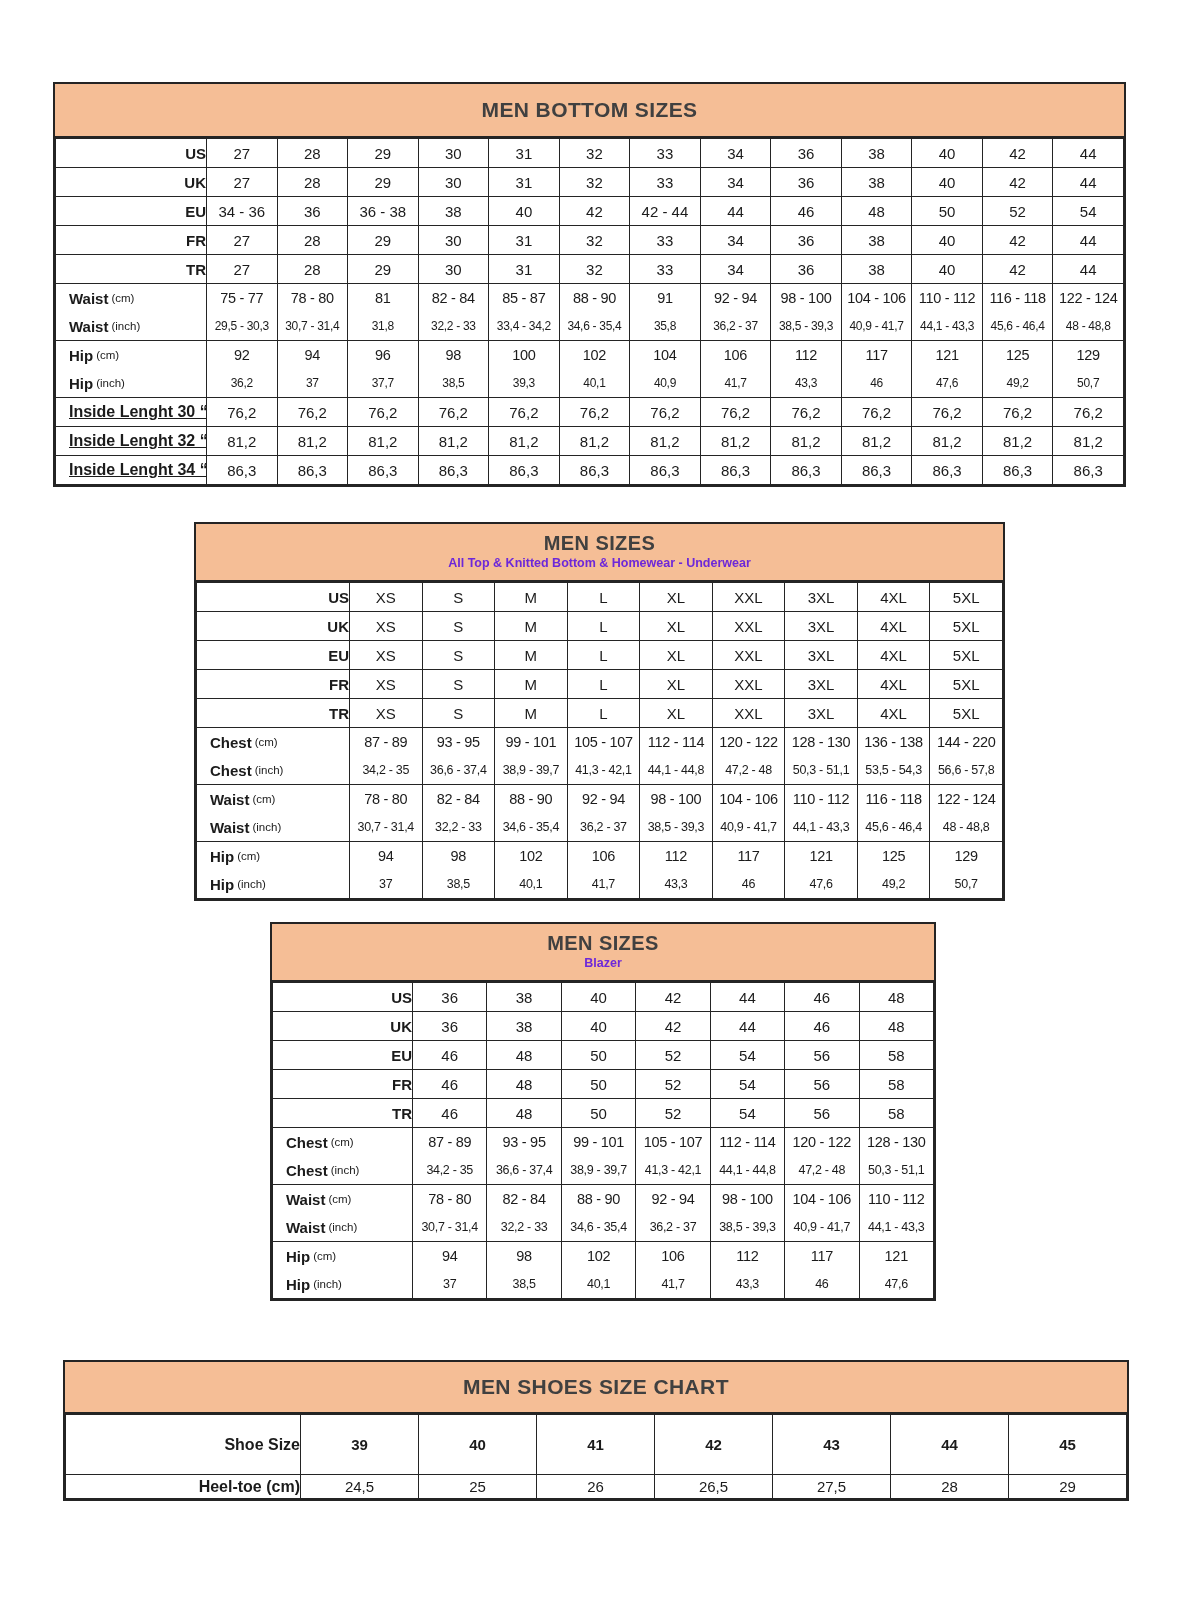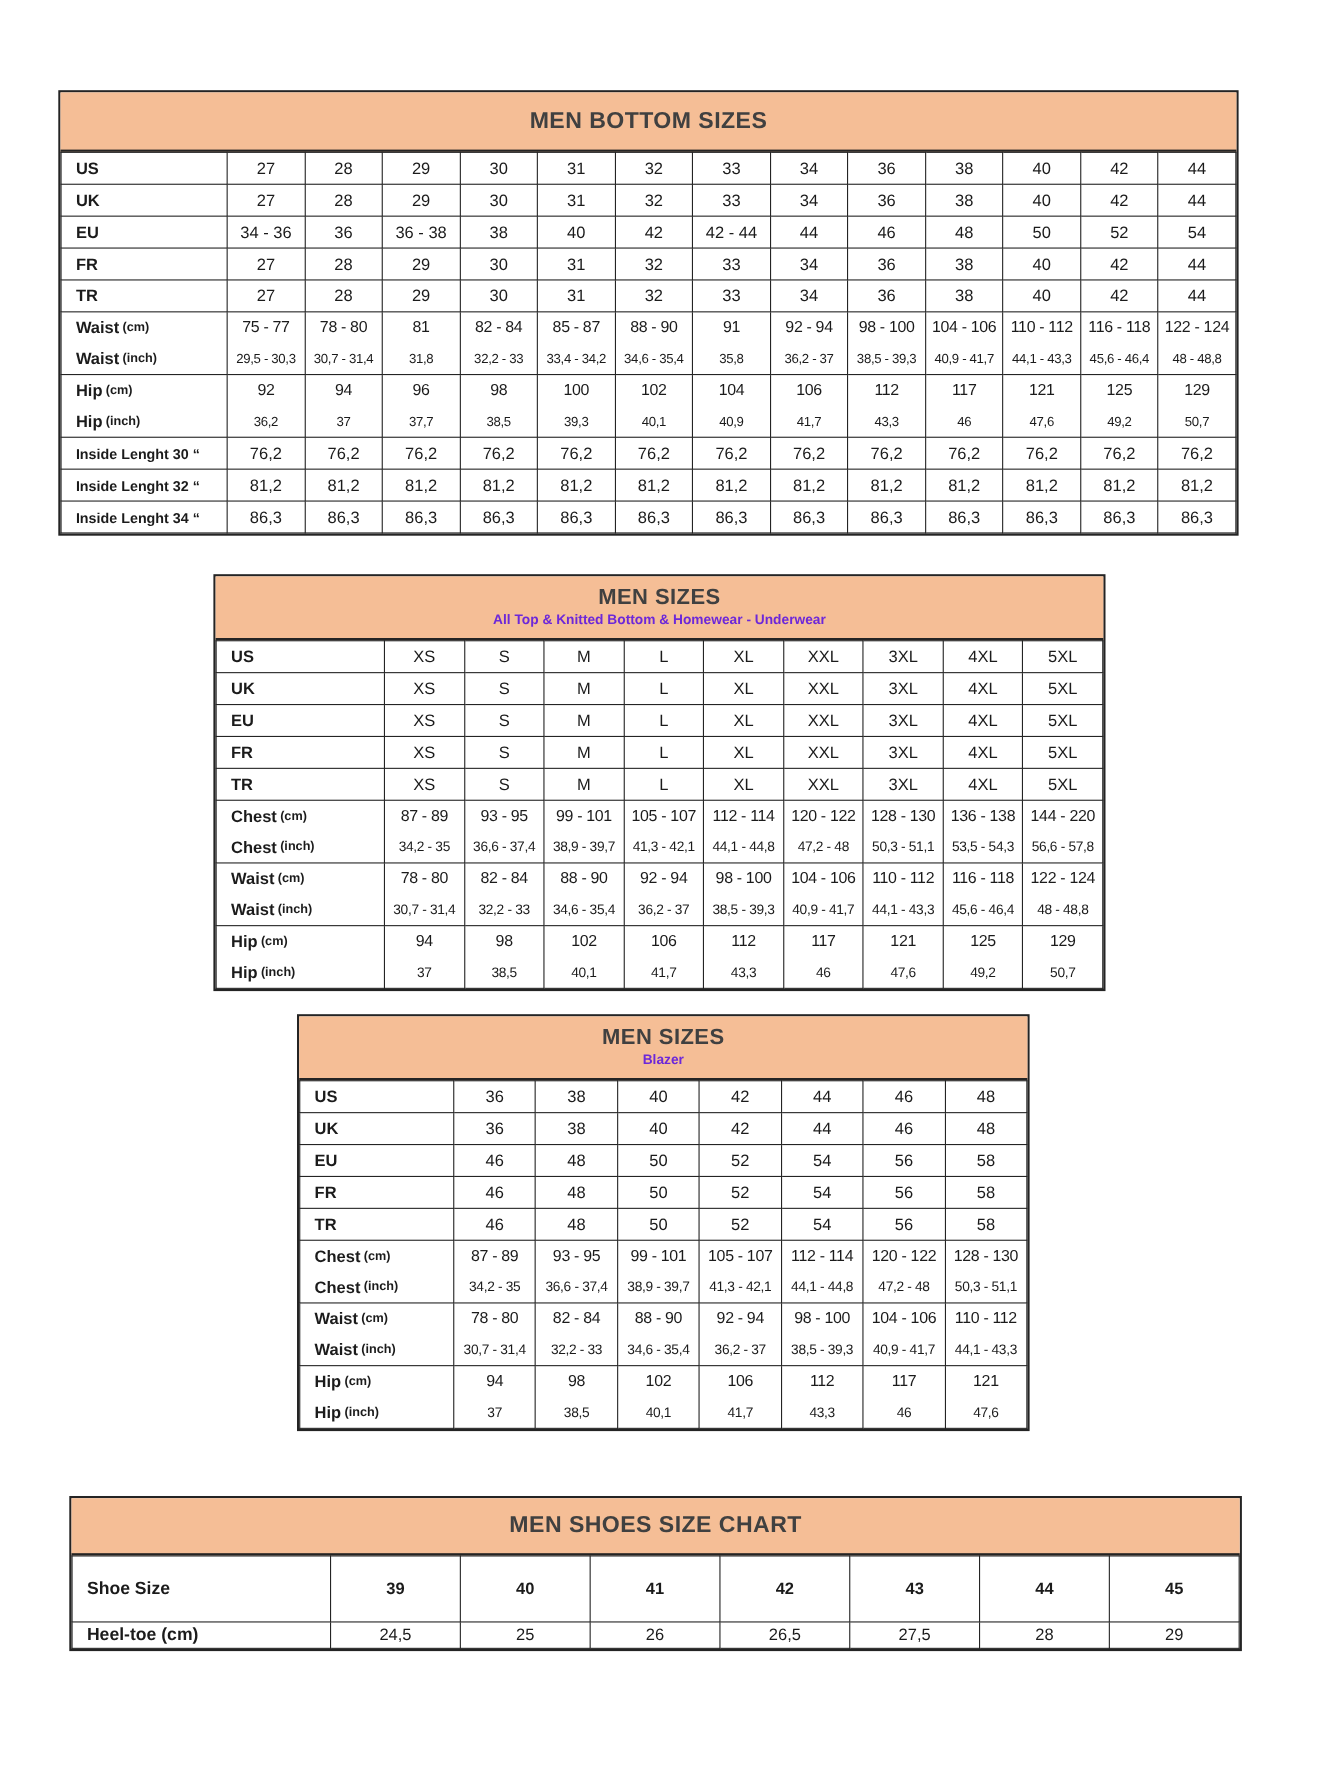--- a/index.html
+++ b/index.html
@@ -28,38 +28,38 @@
     font-weight: bold; font-size: 12.5px; color: #6d28d9; line-height: 1.3;
   }
   #t1 .band { height: 54px; }
   #t2 .band, #t3 .band { height: 58px; }
   #t4 .band { height: 52px; }
   #t2 .band-title, #t3 .band-title { font-size: 20px; }
 
   table.grid { width: 100%; border-collapse: collapse; table-layout: fixed; }
   .grid th, .grid td { border: 1.5px solid #242424; overflow: hidden; white-space: nowrap; }
   .grid th {
-    text-align: left; padding-left: 13px;
+    text-align: right; padding-left: 13px;
     font-weight: bold; font-size: 15px;
   }
   .grid td { text-align: center; font-size: 15px; }
 
   tr.row-size { height: 29px; }
   tr.row-pair { height: 57px; }
   .row-pair td div, .row-pair th div {
     height: 28px; display: flex; align-items: center; justify-content: center;
   }
   .row-pair th div { justify-content: flex-start; }
   .row-pair .v-top { font-size: 14.5px; letter-spacing: -0.3px; }
   .row-pair .v-bot { font-size: 12px; letter-spacing: -0.3px; }
   #t2 .row-pair .v-bot, #t3 .row-pair .v-bot { font-size: 12.5px; }
-  .unit { font-size: 11.5px; font-weight: bold; padding-left: 3px; }
+  .unit { font-size: 11.5px; font-weight: normal; padding-left: 3px; }
 
   
-  #t1 tr.row-size:nth-child(n+8) th { font-size: 13px; }
+  #t1 tr.row-size:nth-child(n+8) th { font-size: 16px; text-decoration: underline; }
 
   
   #t1 { left: 53px;  top: 82px;   width: 1073px; }
   #t2 { left: 194px; top: 522px;  width: 811px;  }
   #t3 { left: 270px; top: 922px;  width: 666px;  }
   #t4 { left: 63px;  top: 1360px; width: 1066px; }
 
   #t1 col.label-col { width: 151px; }
   #t2 col.label-col { width: 153px; }
   #t3 col.label-col { width: 140px; }

